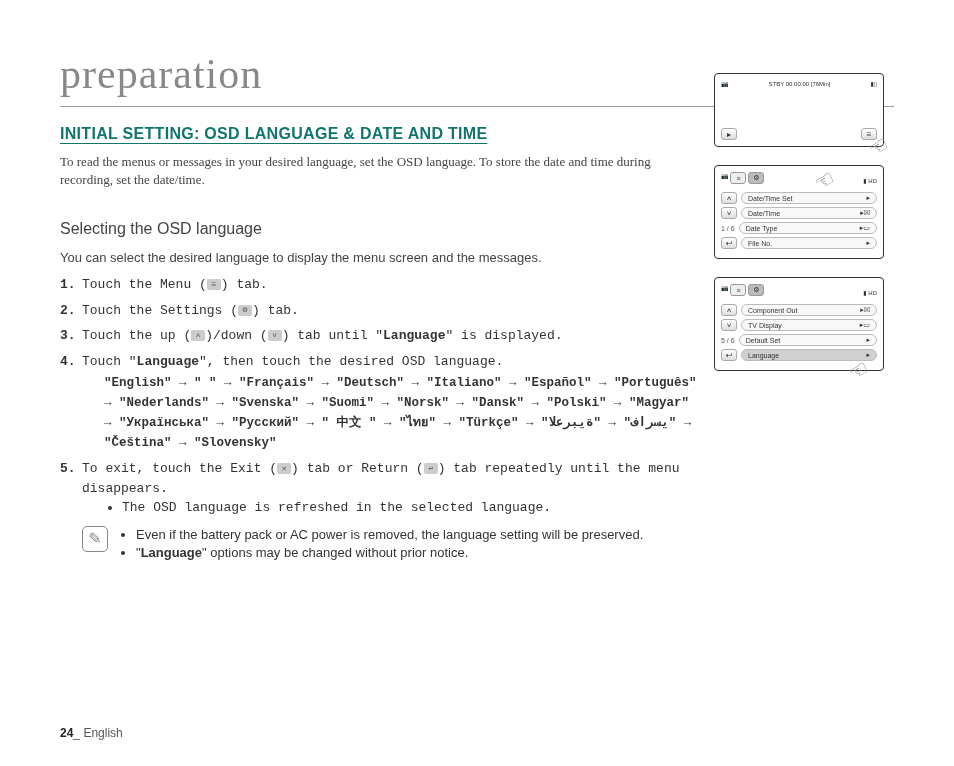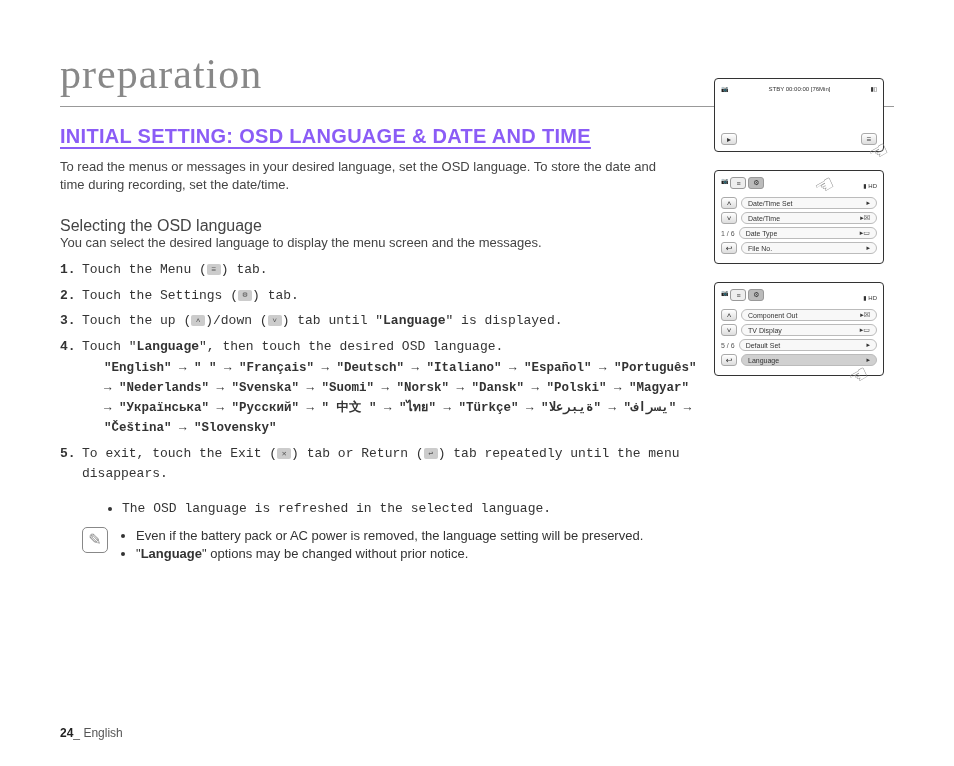--- a/index.html
+++ b/index.html
@@ -16,39 +16,40 @@
     font-size: 42px;
     font-weight: 300;
     color: #888;
     letter-spacing: 1px;
     border-bottom: 1px solid #999;
     padding-bottom: 8px;
     margin-bottom: 18px;
     font-family: "Times New Roman", serif;
   }
   .section-heading {
-    font-size: 20px;
+    font-size: 16px;
     font-weight: bold;
-    color: #8b5cf6;
+    color: #0f766e;
     text-decoration: underline;
     text-underline-offset: 4px;
     margin-bottom: 10px;
     letter-spacing: 0.3px;
   }
   .intro {
     font-size: 13px;
     color: #444;
-    margin-bottom: 24px;
+    margin-bottom: 32px;
     line-height: 1.35;
     max-width: 600px;
+    font-family: Liberation Serif, serif;
   }
   .subheading {
     font-size: 16px;
     color: #444;
-    margin-bottom: 0;
+    margin-bottom: 12px;
     font-weight: 400;
   }
   .subintro {
     font-size: 13px;
     color: #444;
     margin-bottom: 10px;
     max-width: 620px;
   }
   .content-row {
     display: flex;
@@ -83,21 +84,21 @@
     line-height: 1.6;
     padding-left: 22px;
     margin-top: 2px;
     margin-bottom: 6px;
   }
   .lang-chain b { font-weight: bold; }
   .sub-bullets {
     list-style: disc;
     padding-left: 40px;
     font-size: 13px;
-    margin-top: 16px;
+    margin-top: 0;
   }
   .note-box {
     display: flex;
     gap: 10px;
     margin-top: 8px;
     font-size: 13px;
     padding-left: 22px;
   }
   .note-icon {
     width: 26px; height: 26px;

